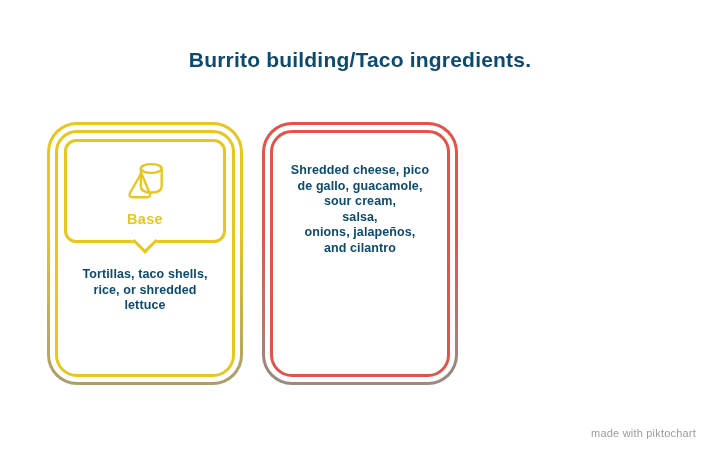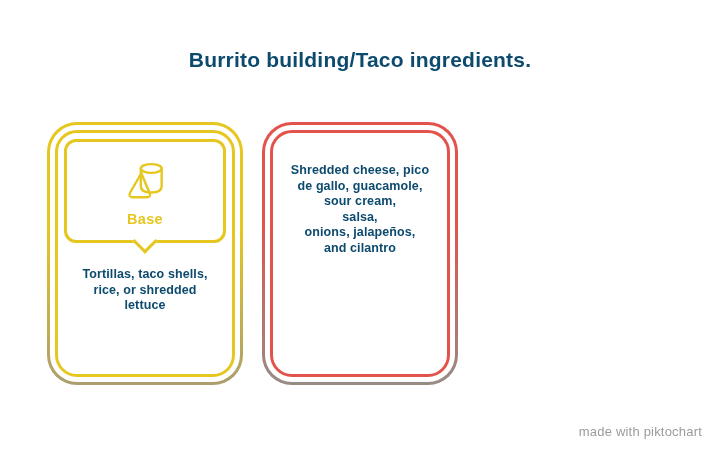--- a/index.html
+++ b/index.html
@@ -50,22 +50,22 @@
   }
   .card-label{
     font-size:14.5px; font-weight:bold; color:var(--accent);
     letter-spacing:0.3px; text-align:center;
   }
   .card-body{
     margin-top:24px; text-align:center; font-size:12.5px; font-weight:bold;
     line-height:1.24; color:#0c4a6e; white-space:pre-line; letter-spacing:0.1px;
   }
   .watermark{
-    position:absolute; right:18px; bottom:18px;
-    font-size:13px; color:#9b9b9b; letter-spacing:0.2px;margin-top:12px;
+    position:absolute; right:24px; bottom:18px;
+    font-size:11px; color:#9b9b9b; letter-spacing:0.2px;margin-top:12px;
   }
 </style>
 </head>
 <body>
 
 <div class="page">
 
   <div class="title">Burrito building/Taco ingredients.</div>
 
   <div class="cards-row">

